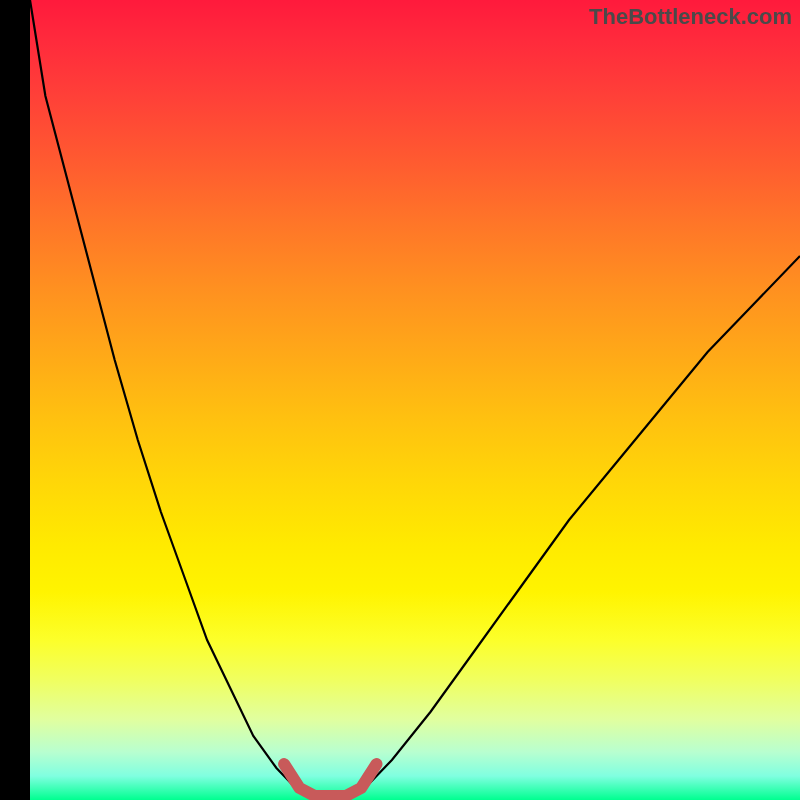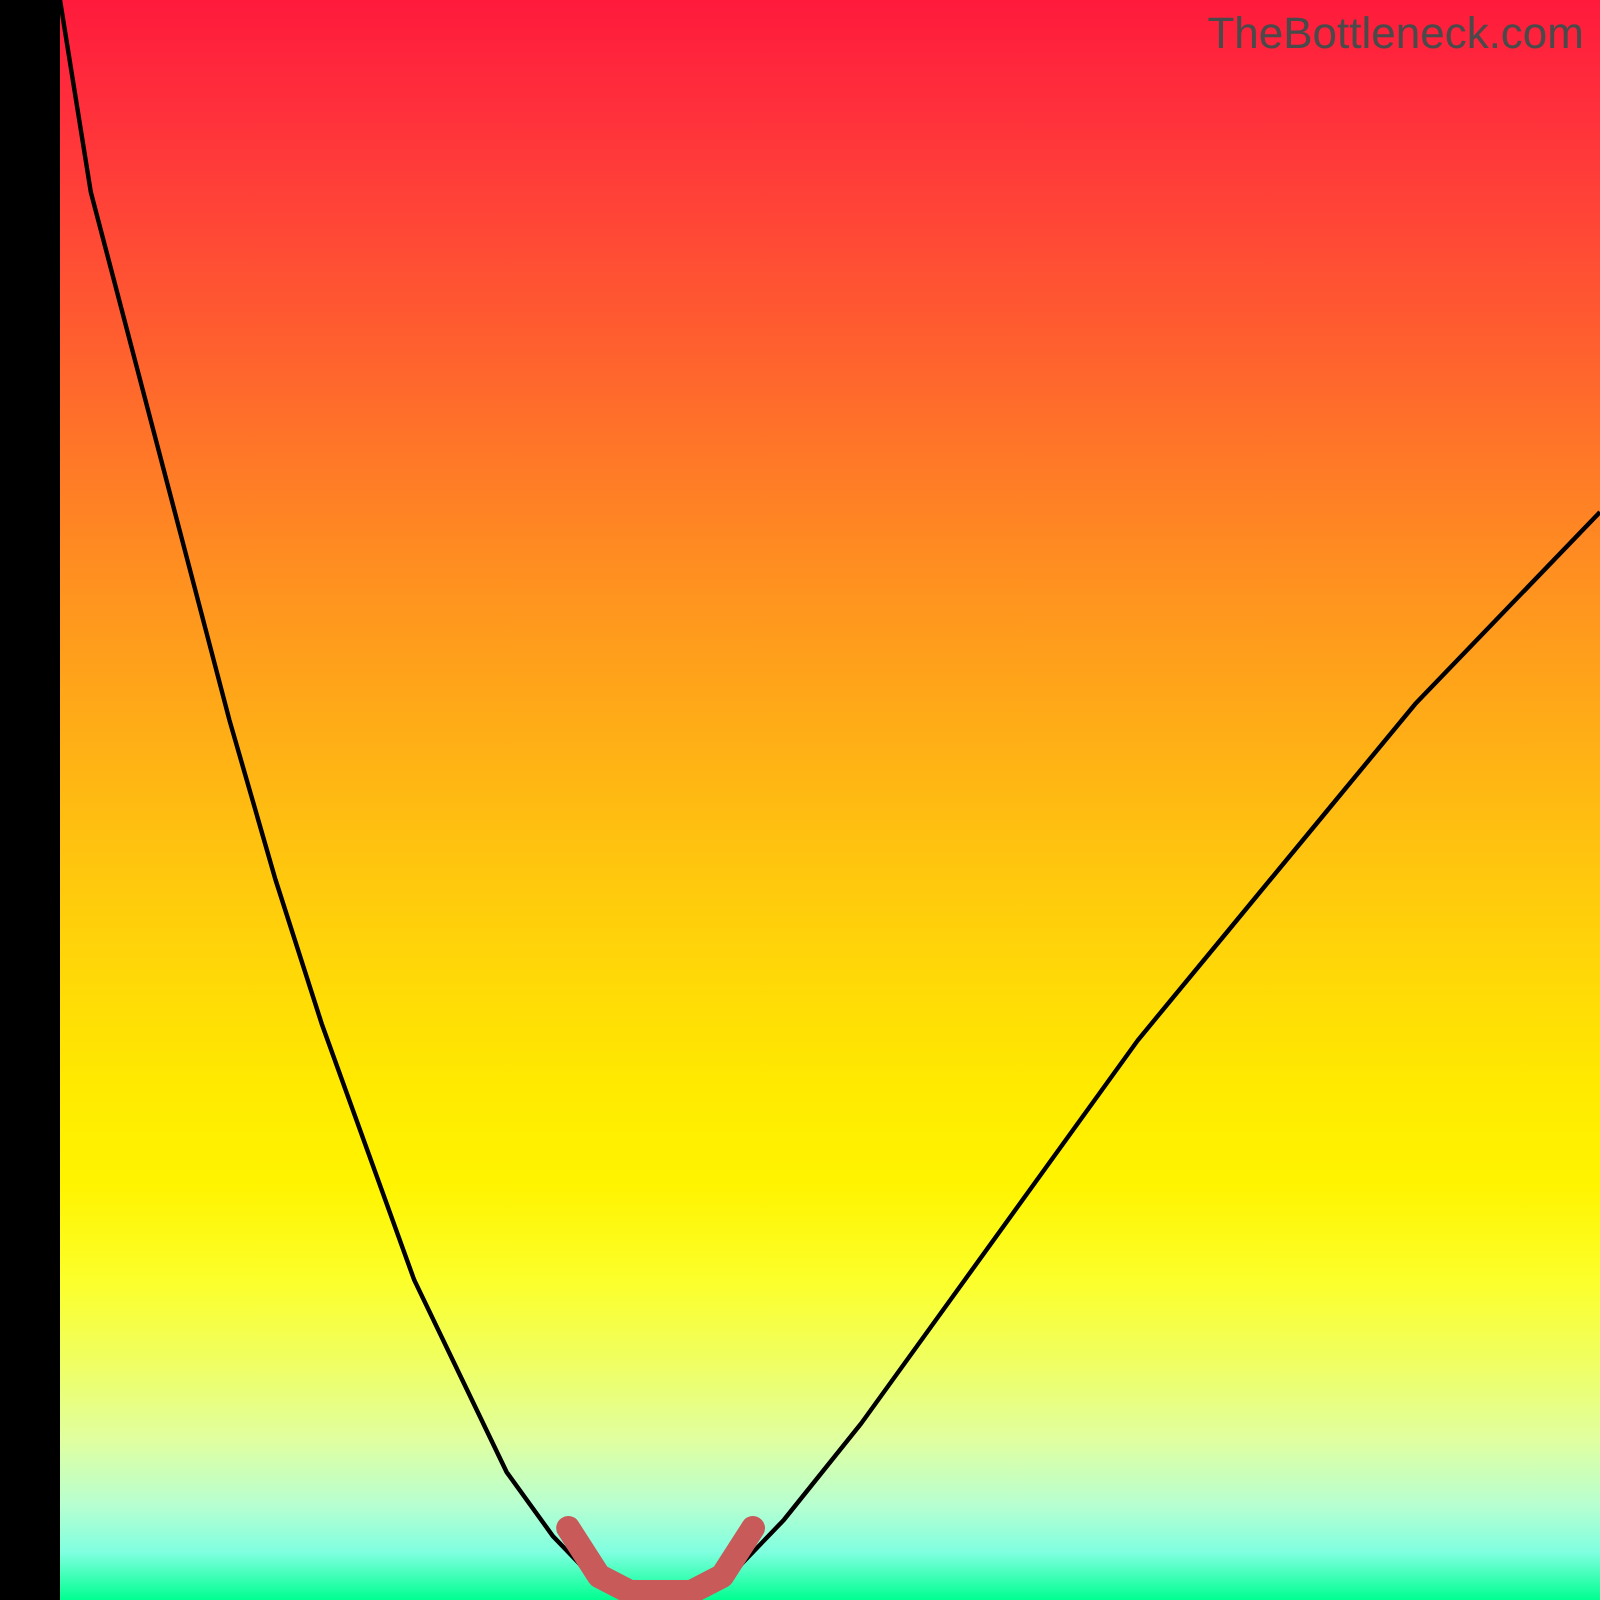--- a/index.html
+++ b/index.html
@@ -45,21 +45,21 @@
       #00ff90 100%
     );
   }
   .watermark {
     position: absolute;
     top: 4px;
     right: 8px;
     color: #4a4a4a;
     font-family: Arial, Helvetica, sans-serif;
     font-size: 22px;
-    font-weight: 400;
+    font-weight: 700;
     z-index: 10;
   }
   svg.curve {
     position: absolute;
     left: 0;
     top: 0;
     width: 100%;
     height: 100%;
   }
 </style>

